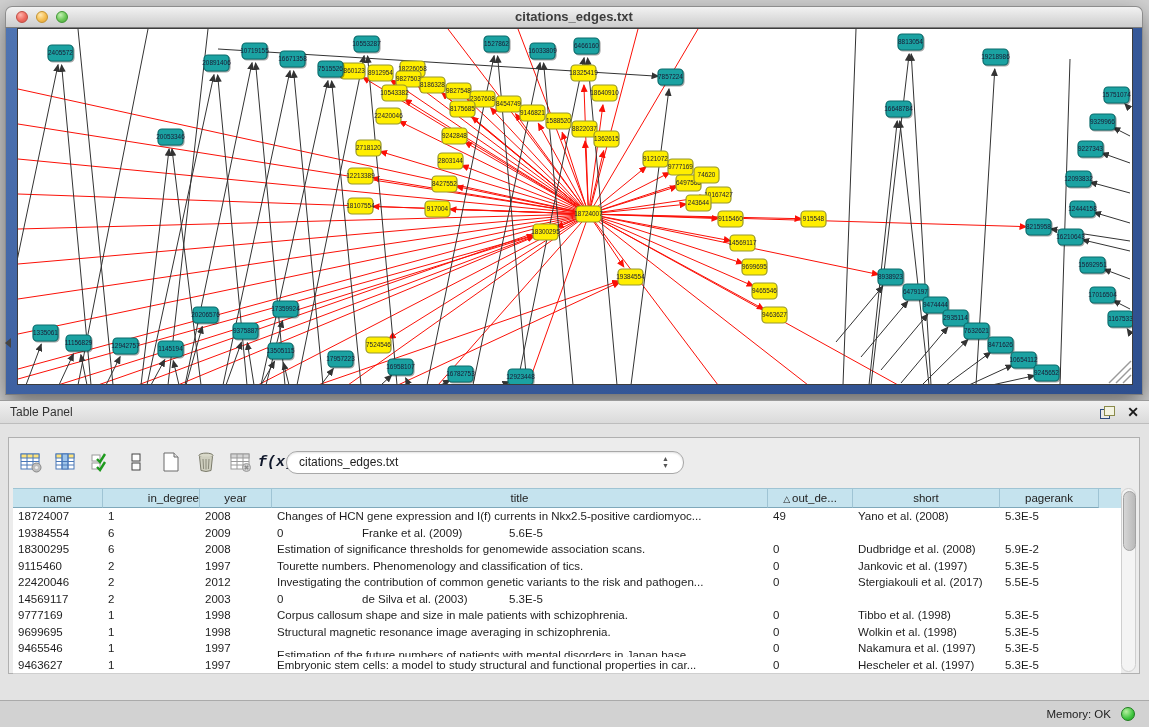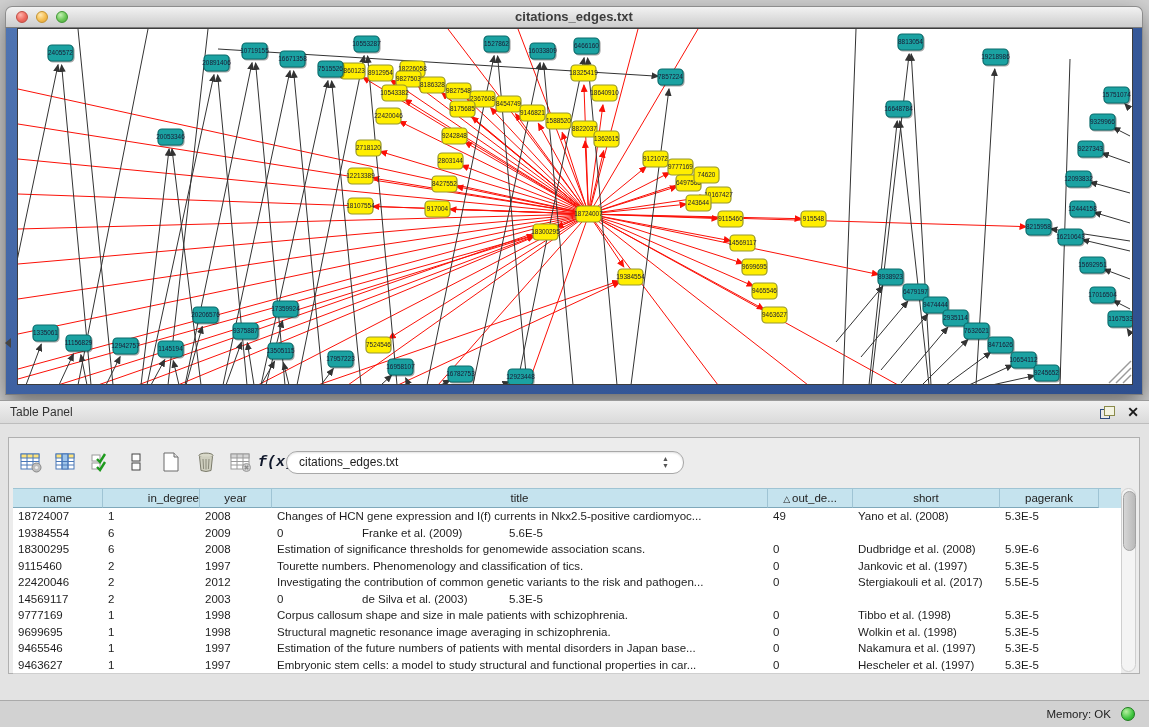--- a/index.html
+++ b/index.html
@@ -706,21 +706,21 @@
             <div class="g-cell" style="width: 147px;">Franke et al. (2009)</div>
             <div class="g-cell" style="width: 99px;">5.6E-5</div>
           </div>
           <div class="grid-row">
             <div class="g-cell" style="width: 90px;">18300295</div>
             <div class="g-cell" style="width: 97px;">6</div>
             <div class="g-cell" style="width: 72px;">2008</div>
             <div class="g-cell" style="width: 496px;">Estimation of significance thresholds for genomewide association scans.</div>
             <div class="g-cell" style="width: 85px;">0</div>
             <div class="g-cell" style="width: 147px;">Dudbridge et al. (2008)</div>
-            <div class="g-cell" style="width: 99px;">5.9E-6</div>
+            <div class="g-cell" style="width: 99px;">5.9E-2</div>
           </div>
           <div class="grid-row">
             <div class="g-cell" style="width: 90px;">9115460</div>
             <div class="g-cell" style="width: 97px;">2</div>
             <div class="g-cell" style="width: 72px;">1997</div>
             <div class="g-cell" style="width: 496px;">Tourette numbers. Phenomenology and classification of tics.</div>
             <div class="g-cell" style="width: 85px;">0</div>
             <div class="g-cell" style="width: 147px;">Jankovic et al. (1997)</div>
             <div class="g-cell" style="width: 99px;">5.3E-5</div>
           </div>
@@ -756,21 +756,21 @@
             <div class="g-cell" style="width: 72px;">1998</div>
             <div class="g-cell" style="width: 496px;">Structural magnetic resonance image averaging in schizophrenia.</div>
             <div class="g-cell" style="width: 85px;">0</div>
             <div class="g-cell" style="width: 147px;">Wolkin et al. (1998)</div>
             <div class="g-cell" style="width: 99px;">5.3E-5</div>
           </div>
           <div class="grid-row">
             <div class="g-cell" style="width: 90px;">9465546</div>
             <div class="g-cell" style="width: 97px;">1</div>
             <div class="g-cell" style="width: 72px;">1997</div>
-            <div class="g-cell" style="width: 496px;">Estimation of the future numbers of patients with mental disorders in Japan base...</div>
+            <div class="g-cell" style="width: 496px; margin-top: 7px;">Estimation of the future numbers of patients with mental disorders in Japan base...</div>
             <div class="g-cell" style="width: 85px;">0</div>
             <div class="g-cell" style="width: 147px;">Nakamura et al. (1997)</div>
             <div class="g-cell" style="width: 99px;">5.3E-5</div>
           </div>
           <div class="grid-row">
             <div class="g-cell" style="width: 90px;">9463627</div>
             <div class="g-cell" style="width: 97px;">1</div>
             <div class="g-cell" style="width: 72px;">1997</div>
             <div class="g-cell" style="width: 496px;">Embryonic stem cells: a model to study structural and functional properties in car...</div>
             <div class="g-cell" style="width: 85px;">0</div>

